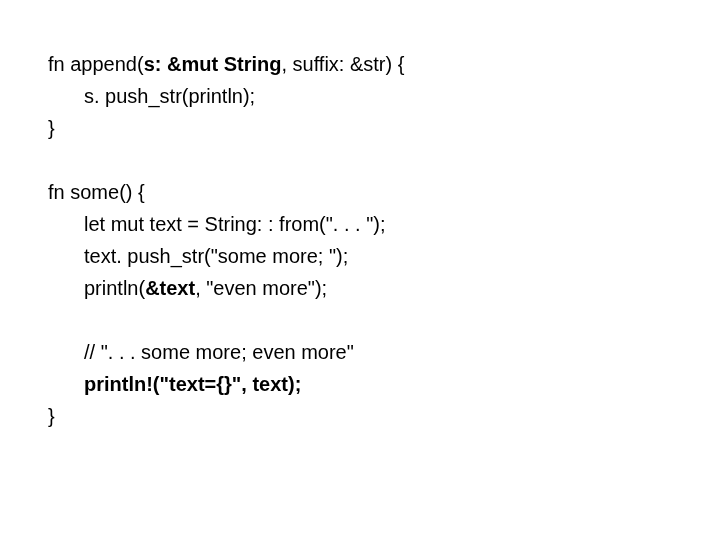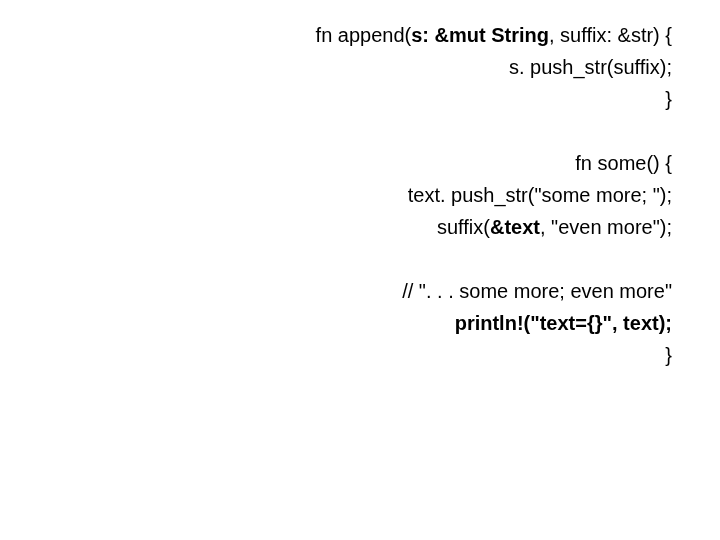--- a/index.html
+++ b/index.html
@@ -7,41 +7,41 @@
     padding: 0;
     width: 720px;
     height: 540px;
     background: #ffffff;
     font-family: Arial, Helvetica, sans-serif;
     font-size: 20px;
     color: #000000;
   }
   .slide {
     box-sizing: border-box;
-    padding: 19px 48px 36px 48px;
+    padding: 48px 48px 36px 48px;
     width: 720px;
     height: 540px;
-    text-align: right;
   }
   .line {
     line-height: 1.6;
     white-space: pre;
   }
   .indent1 { padding-left: 36px; }
   .blank { height: 32px; }
   .bold { font-weight: bold; }
 </style>
 </head>
 <body>
 
 <div class="slide">
   <div class="line"><span>fn append(</span><span class="bold">s: &amp;mut String</span><span>, suffix: &amp;str) {</span></div>
-  <div class="line indent1">s. push_str(suffix);</div>
+  <div class="line indent1">s. push_str(println);</div>
   <div class="line">}</div>
   <div class="blank"></div>
   <div class="line">fn some() {</div>
+  <div class="line indent1">let mut text = String: : from(". . . ");</div>
   <div class="line indent1">text. push_str("some more; ");</div>
-  <div class="line indent1"><span>suffix(</span><span class="bold">&amp;text</span><span>, "even more");</span></div>
+  <div class="line indent1"><span>println(</span><span class="bold">&amp;text</span><span>, "even more");</span></div>
   <div class="blank"></div>
   <div class="line indent1">// ". . . some more; even more"</div>
   <div class="line indent1 bold">println!("text={}", text);</div>
   <div class="line">}</div>
 </div>
 
 </body></html>

